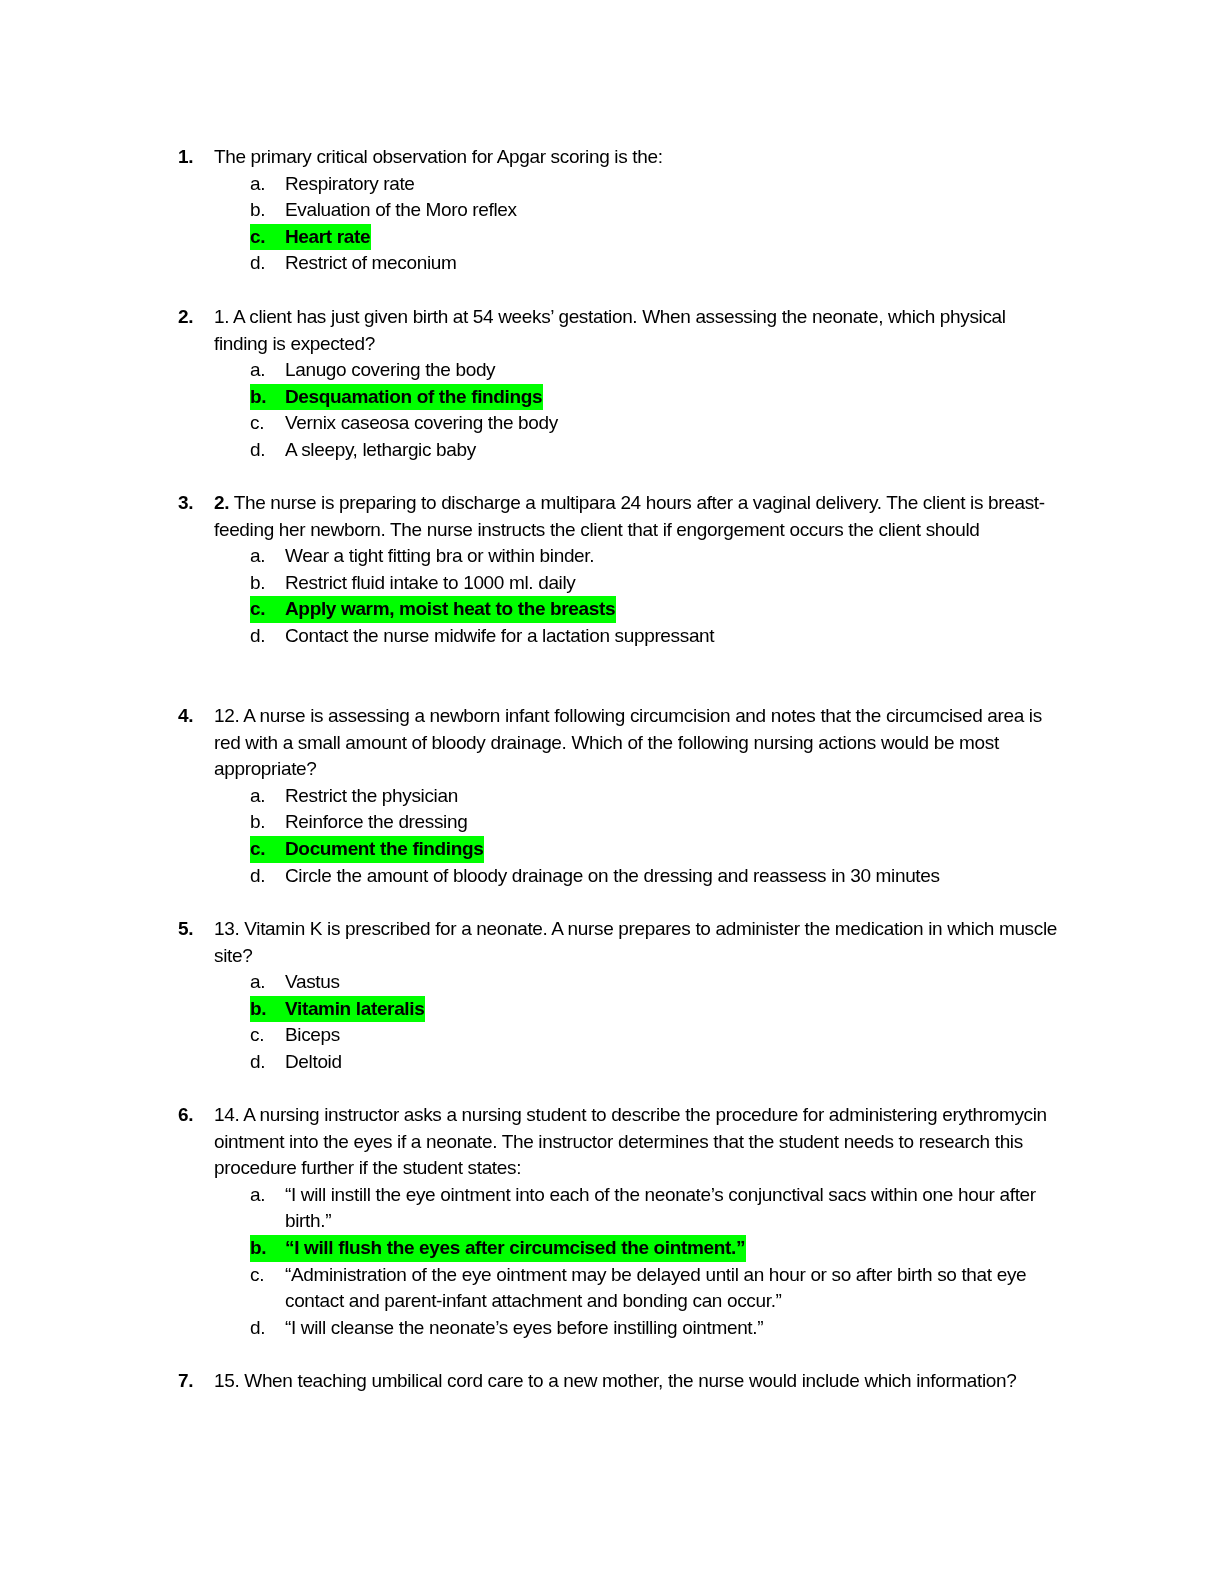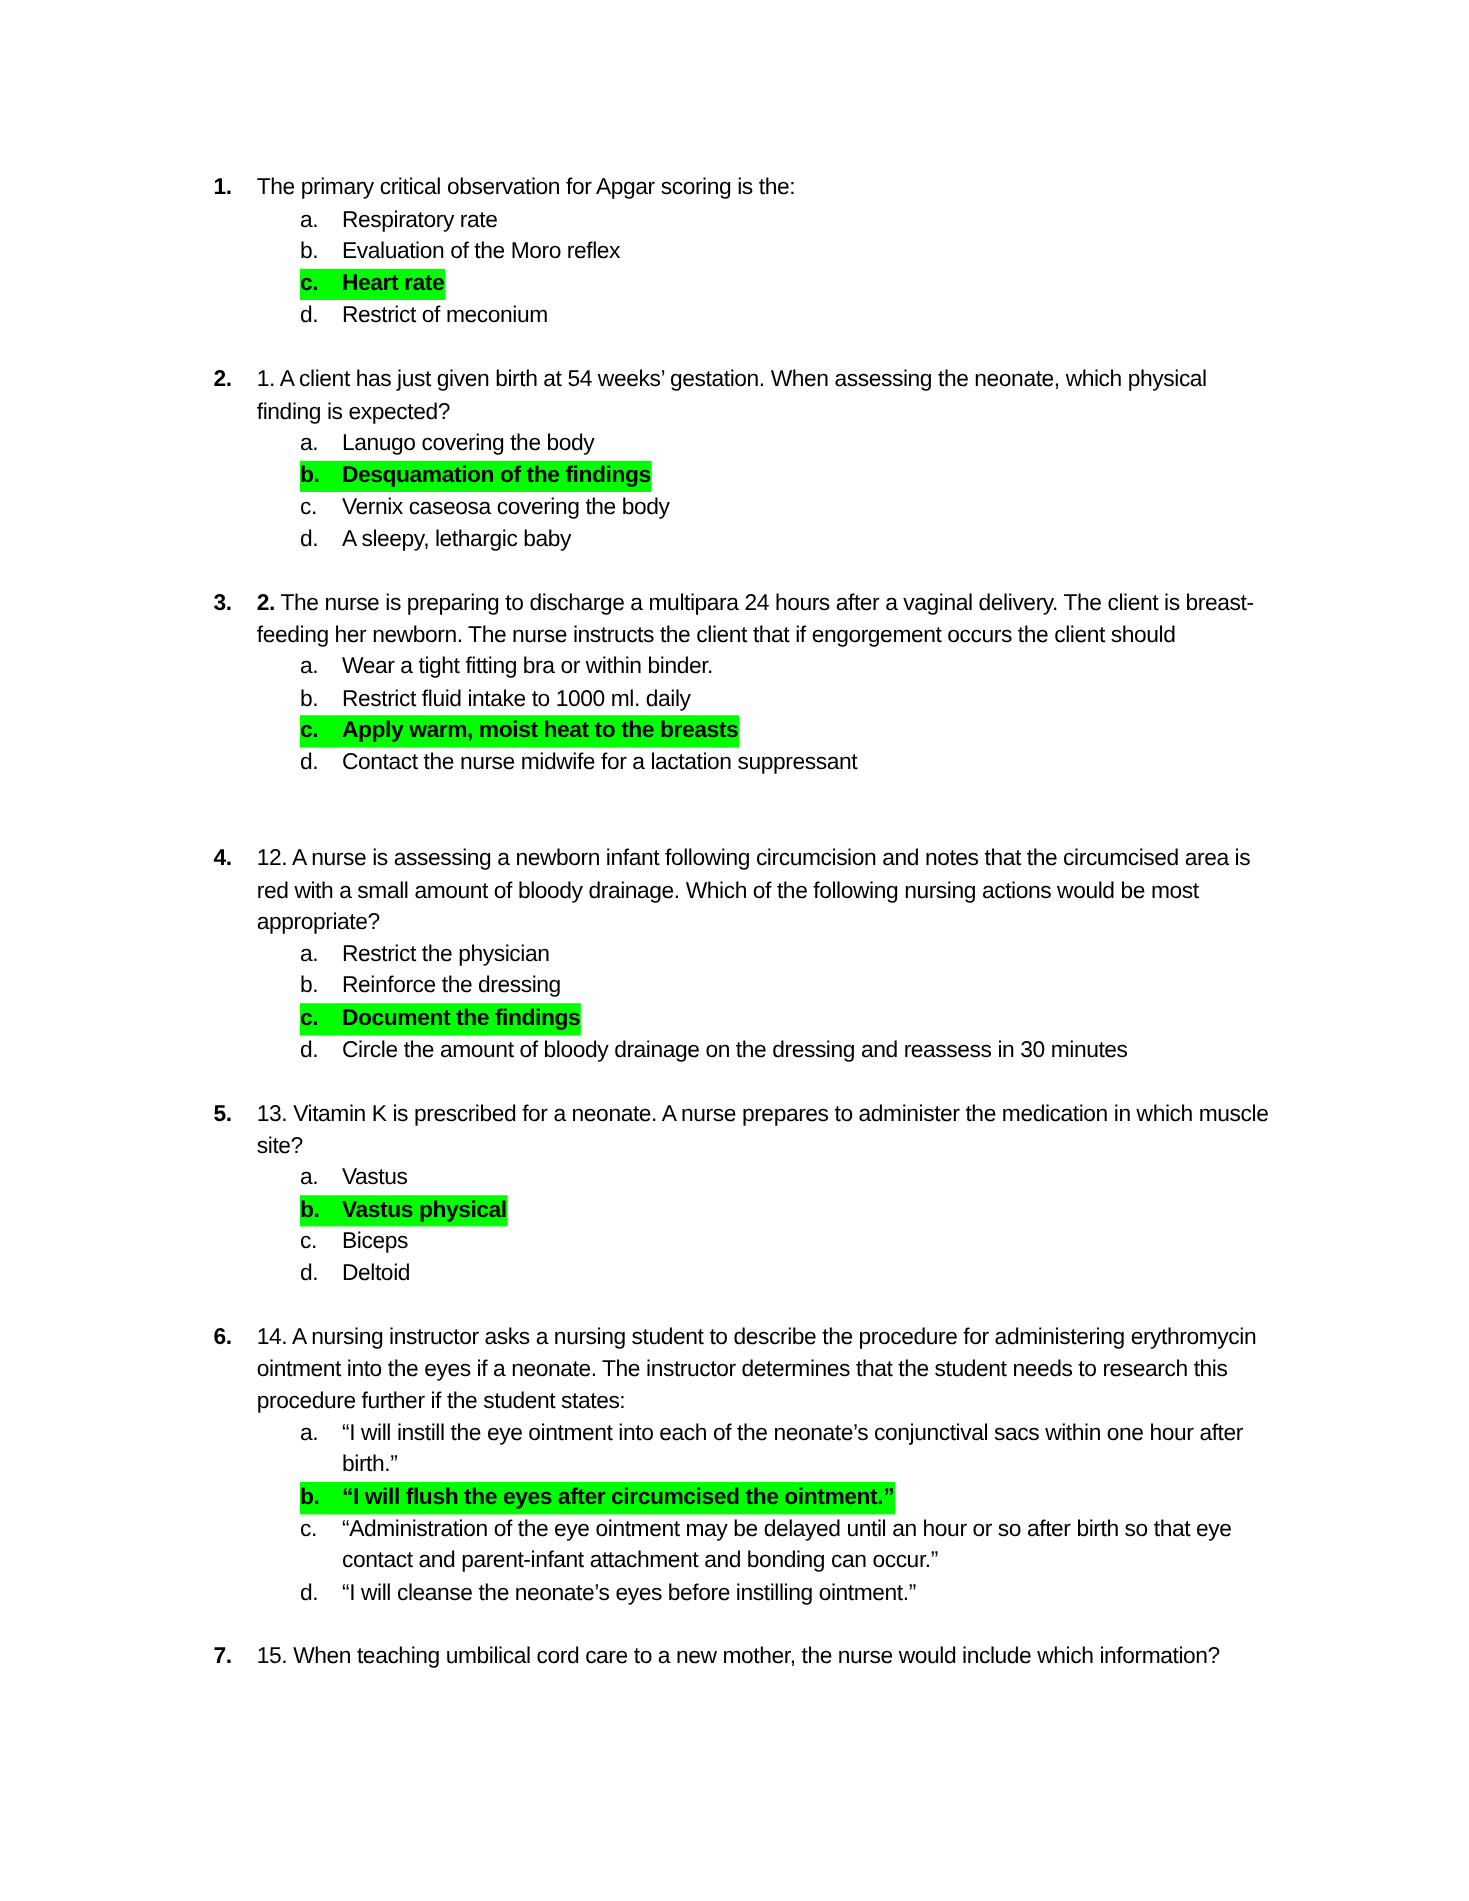--- a/index.html
+++ b/index.html
@@ -137,21 +137,21 @@
       <span class="qtext"><span>13.</span><span> Vitamin K is prescribed for a neonate. A nurse prepares to administer the medication in which muscle site?</span></span>
     </div>
     <div class="opts">
       <div class="opt">
           <span class="letter">a.</span>
           <span class="otext">Vastus</span>
         </div>
       <div class="opt correct">
           <span class="hl" style="background: rgb(0, 255, 0);">
             <span class="letter">b.</span>
-            <span>Vastus physical</span>
+            <span>Vitamin lateralis</span>
           </span>
         </div>
       <div class="opt">
           <span class="letter">c.</span>
           <span class="otext">Biceps</span>
         </div>
       <div class="opt">
           <span class="letter">d.</span>
           <span class="otext">Deltoid</span>
         </div>

